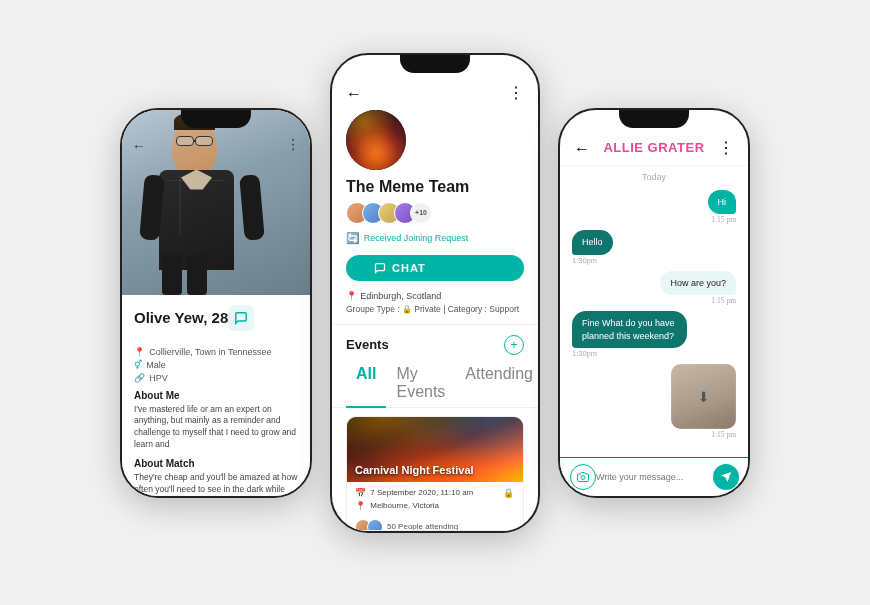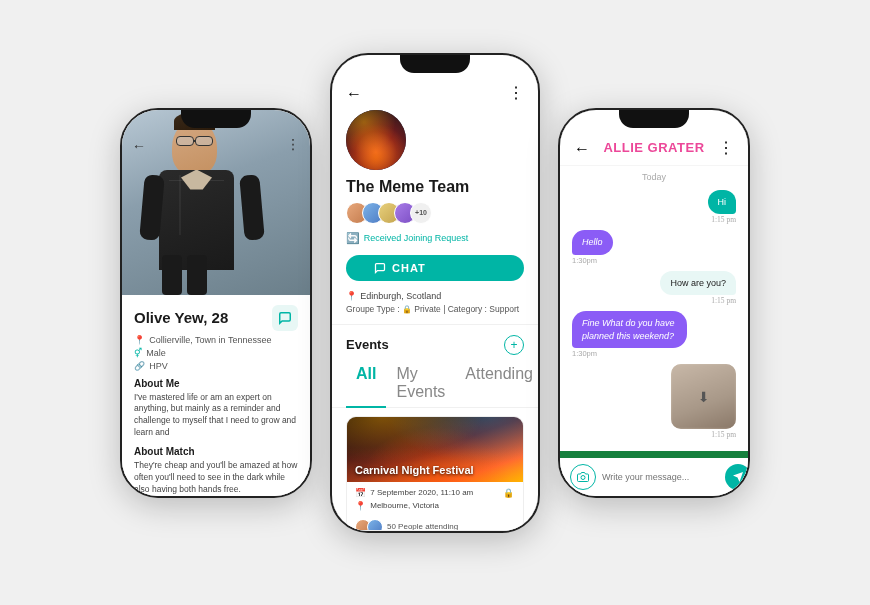--- a/index.html
+++ b/index.html
@@ -87,22 +87,22 @@
     }
 
     .p1-info {
       padding: 10px 12px 6px;
       background: #fff;
     }
 
     .p1-name-row {
       display: flex;
       align-items: center;
-      justify-content: space-between;
-      margin-bottom: 4px;
+      justify-content: flex-start;
+      margin-bottom: 16px;
     }
 
     .p1-name {
       font-size: 15px;
       font-weight: 700;
       color: #1a1a1a;
     }
 
     .p1-chat-icon {
       width: 26px;
@@ -436,25 +436,24 @@
     }
 
     .p3-bubble.sent {
       background: #00b5a5;
       color: #fff;
       align-self: flex-end;
       border-bottom-right-radius: 4px;
     }
 
     .p3-bubble.received {
-      background: #8b5cf6;
+      background: #0f766e;
       color: #fff;
       align-self: flex-start;
       border-bottom-left-radius: 4px;
-      font-style: italic;
     }
 
     .p3-bubble.sent-light {
       background: #e8f7f5;
       color: #1a1a1a;
       align-self: flex-end;
       border-bottom-right-radius: 4px;
     }
 
     .p3-time {
@@ -497,22 +496,22 @@
     .p3-download-icon {
       position: absolute;
       color: #555;
       font-size: 14px;
     }
 
     .p3-input-bar {
       display: flex;
       align-items: center;
       padding: 6px 10px;
-      border-top: 7px solid #15803d;
-      gap: 6px;
+      border-top: 1px solid #15803d;
+      gap: 0;
       background: #fff;
     }
 
     .p3-input-camera {
       width: 26px;
       height: 26px;
       border-radius: 50%;
       border: 1.5px solid #00b5a5;
       display: flex;
       align-items: center;

